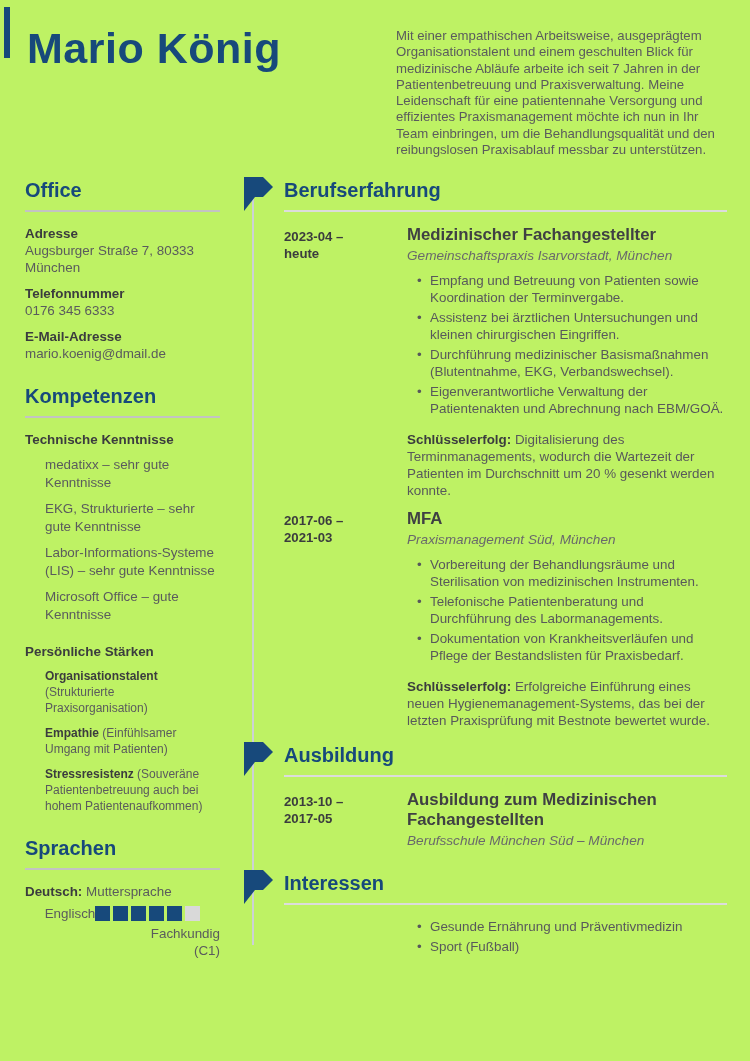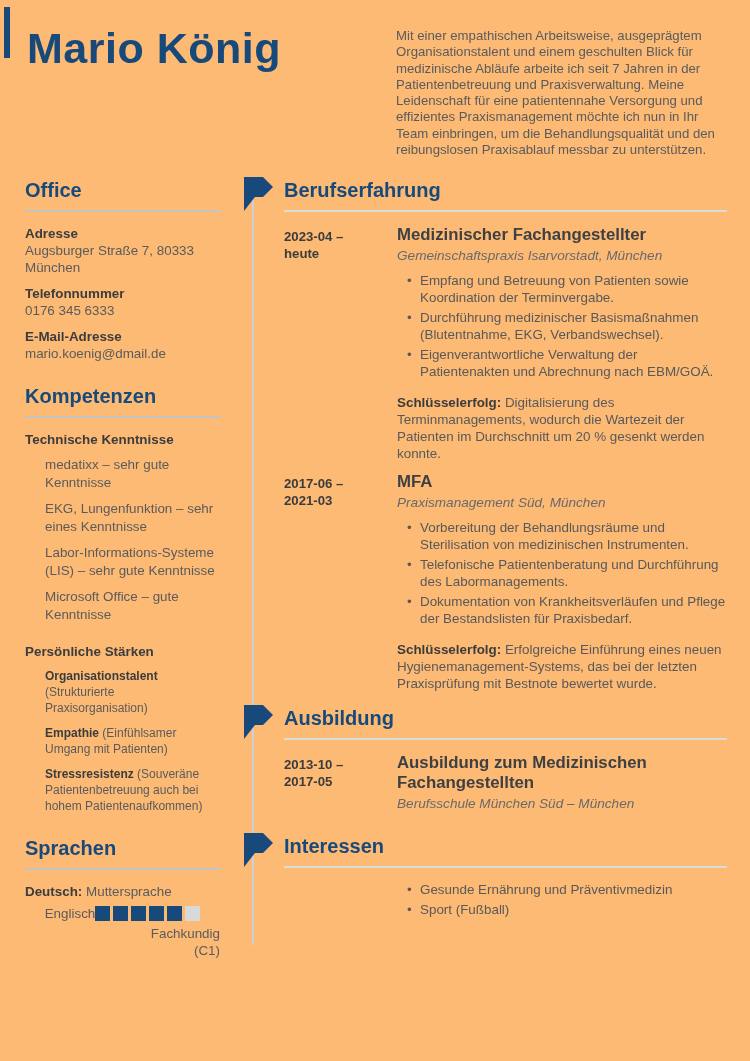--- a/index.html
+++ b/index.html
@@ -1,19 +1,19 @@
 <!DOCTYPE html>
 <html lang="de"><head>
 <meta charset="utf-8">
 <style>
   html,body{margin:0;padding:0;background:#ffffff;}
   .page{
     position:relative;
     width:750px;height:1061px;
-    background:#fdba74;
+    background:#bef264;
     font-family:"Liberation Sans", sans-serif;
     overflow:hidden;
     box-sizing:border-box;
   }
   .edge{position:absolute;left:4px;top:7px;width:6px;height:51px;background:#17497b;}
 
   
   .header{display:flex;padding:24px 27px 0 27px;}
   .name{
     flex:0 0 369px;
@@ -52,21 +52,21 @@
   .sq.f{background:#17497b;}
   .lang-level{text-align:right;color:#5a5b5d;font-size:13.4px;line-height:17px;margin-top:4px;}
 
   
   .timeline{position:absolute;left:8px;width:2px;background:#ccd1d6;top:40px;height:740px;}
   .rsec{margin-bottom:14px;}
   .sec-head{position:relative;}
   .flag{position:absolute;left:-40px;top:-2px;width:30px;height:38px;}
   .entry{display:flex;margin-bottom:10px;}
   .dates{flex:0 0 113px;font-weight:bold;color:#3b3c3e;font-size:13.2px;line-height:17px;padding-top:3px;}
-  .econtent{flex:1;min-width:0;}
+  .econtent{flex:1;min-width:0;margin-left:10px;}
   .etitle{margin:0 0 2px 0;font-size:16.8px;font-weight:bold;color:#3f4043;line-height:20px;}
   .esub{margin:0 0 8px 0;font-style:italic;color:#69696b;font-size:13.6px;line-height:17px;}
   ul.bullets{list-style:none;margin:0;padding:0 0 0 10px;}
   ul.bullets li{position:relative;padding-left:13px;font-size:13.4px;color:#58595b;line-height:17px;margin-bottom:3px;}
   ul.bullets li::before{content:"•";position:absolute;left:0;top:0;color:#58595b;}
   .achv{margin:14px 0 0 0;font-size:13.4px;color:#58595b;line-height:17px;}
 </style>
 </head>
 <body>
 
@@ -97,21 +97,21 @@
           <div class="flabel">E-Mail-Adresse</div>
           <div class="fvalue">mario.koenig@dmail.de</div>
         </div>
       </section>
 
       <section class="lsec">
         <h2>Kompetenzen</h2>
         <div class="ldivider"></div>
         <p class="group-label">Technische Kenntnisse</p>
         <div class="skill-item">medatixx – sehr gute Kenntnisse</div>
-        <div class="skill-item">EKG, Lungenfunktion – sehr eines Kenntnisse</div>
+        <div class="skill-item">EKG, Strukturierte – sehr gute Kenntnisse</div>
         <div class="skill-item">Labor-Informations-Systeme (LIS) – sehr gute Kenntnisse</div>
         <div class="skill-item">Microsoft Office – gute Kenntnisse</div>
 
         <div class="strengths">
           <p class="group-label">Persönliche Stärken</p>
           <div class="strength">
             <span class="b">Organisationstalent</span>
             <span>(Strukturierte Praxisorganisation)</span>
           </div>
           <div class="strength">
@@ -168,20 +168,21 @@
         <div class="entry">
           <div class="dates">
             <div>2023-04 –</div>
             <div>heute</div>
           </div>
           <div class="econtent">
             <h3 class="etitle">Medizinischer Fachangestellter</h3>
             <p class="esub">Gemeinschaftspraxis Isarvorstadt, München</p>
             <ul class="bullets">
               <li>Empfang und Betreuung von Patienten sowie Koordination der Terminvergabe.</li>
+              <li>Assistenz bei ärztlichen Untersuchungen und kleinen chirurgischen Eingriffen.</li>
               <li>Durchführung medizinischer Basismaßnahmen (Blutentnahme, EKG, Verbandswechsel).</li>
               <li>Eigenverantwortliche Verwaltung der Patientenakten und Abrechnung nach EBM/GOÄ.</li>
             </ul>
             <p class="achv">
               <span class="b">Schlüsselerfolg:</span>
               <span>Digitalisierung des Terminmanagements, wodurch die Wartezeit der Patienten im Durchschnitt um 20 % gesenkt werden konnte.</span>
             </p>
           </div>
         </div>
 

